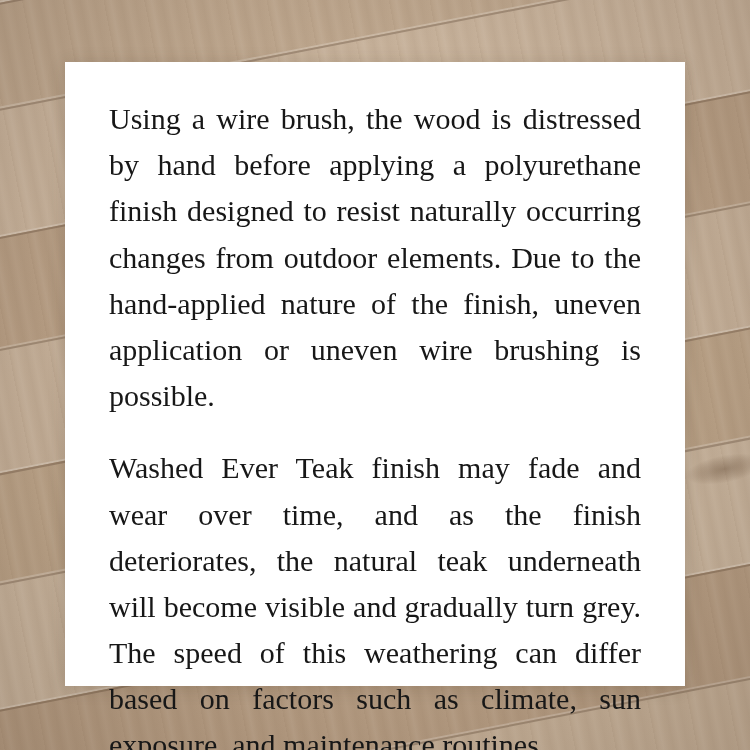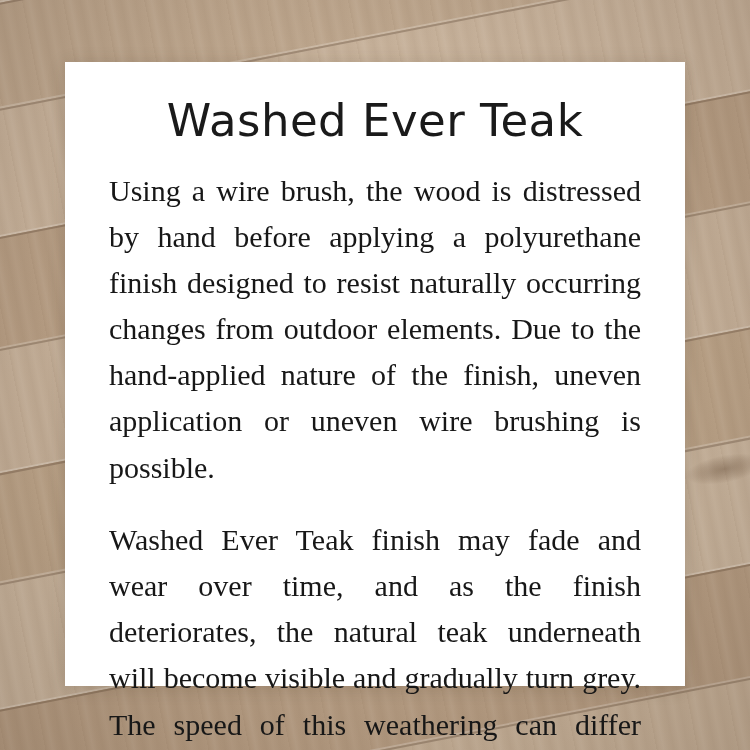--- a/index.html
+++ b/index.html
@@ -152,18 +152,17 @@
 
     <div class="knot" style="left:680px; top:270px; width:90px; height:30px;"></div>
     <div class="knot" style="left:300px; top:500px; width:110px; height:26px;"></div>
     <div class="knot" style="left:840px; top:700px; width:80px; height:28px;"></div>
 
   </div>
 
   <div id="vignette"></div>
 
   <div id="card">
-    <h1 id="card-title">Washed Ever Teak</h1>
     <p class="body-para">Using a wire brush, the wood is distressed by hand before applying a polyurethane finish designed to resist naturally occurring changes from outdoor elements. Due to the hand-applied nature of the finish, uneven application or uneven wire brushing is possible.</p>
     <p class="body-para">Washed Ever Teak finish may fade and wear over time, and as the finish deteriorates, the natural teak underneath will become visible and gradually turn grey. The speed of this weathering can differ based on factors such as climate, sun exposure, and maintenance routines.</p>
   </div>
 
 </div>
 
 </body></html>

